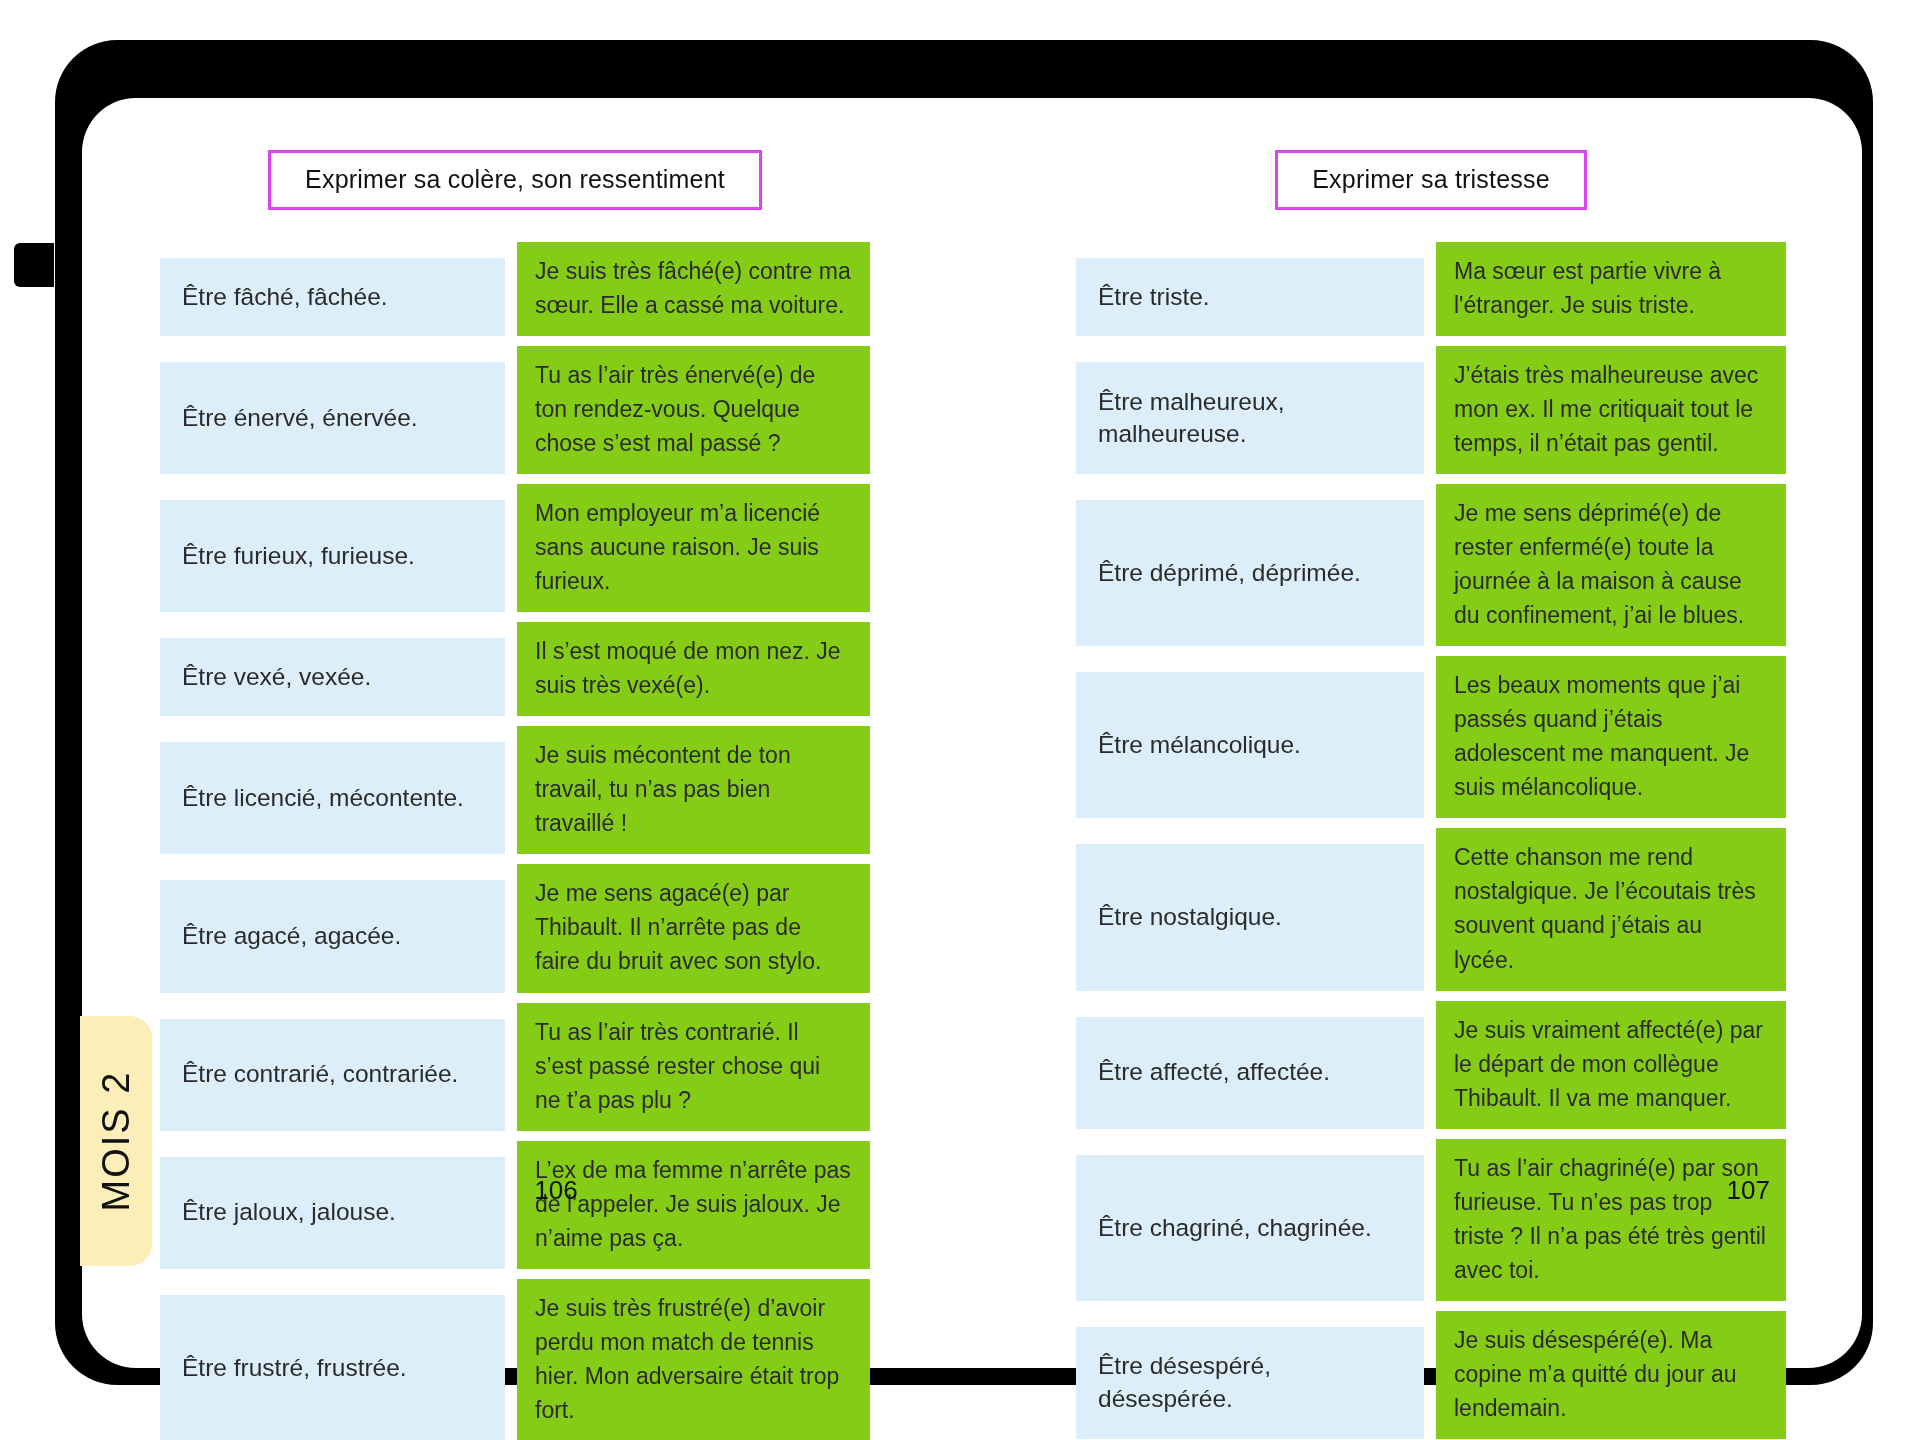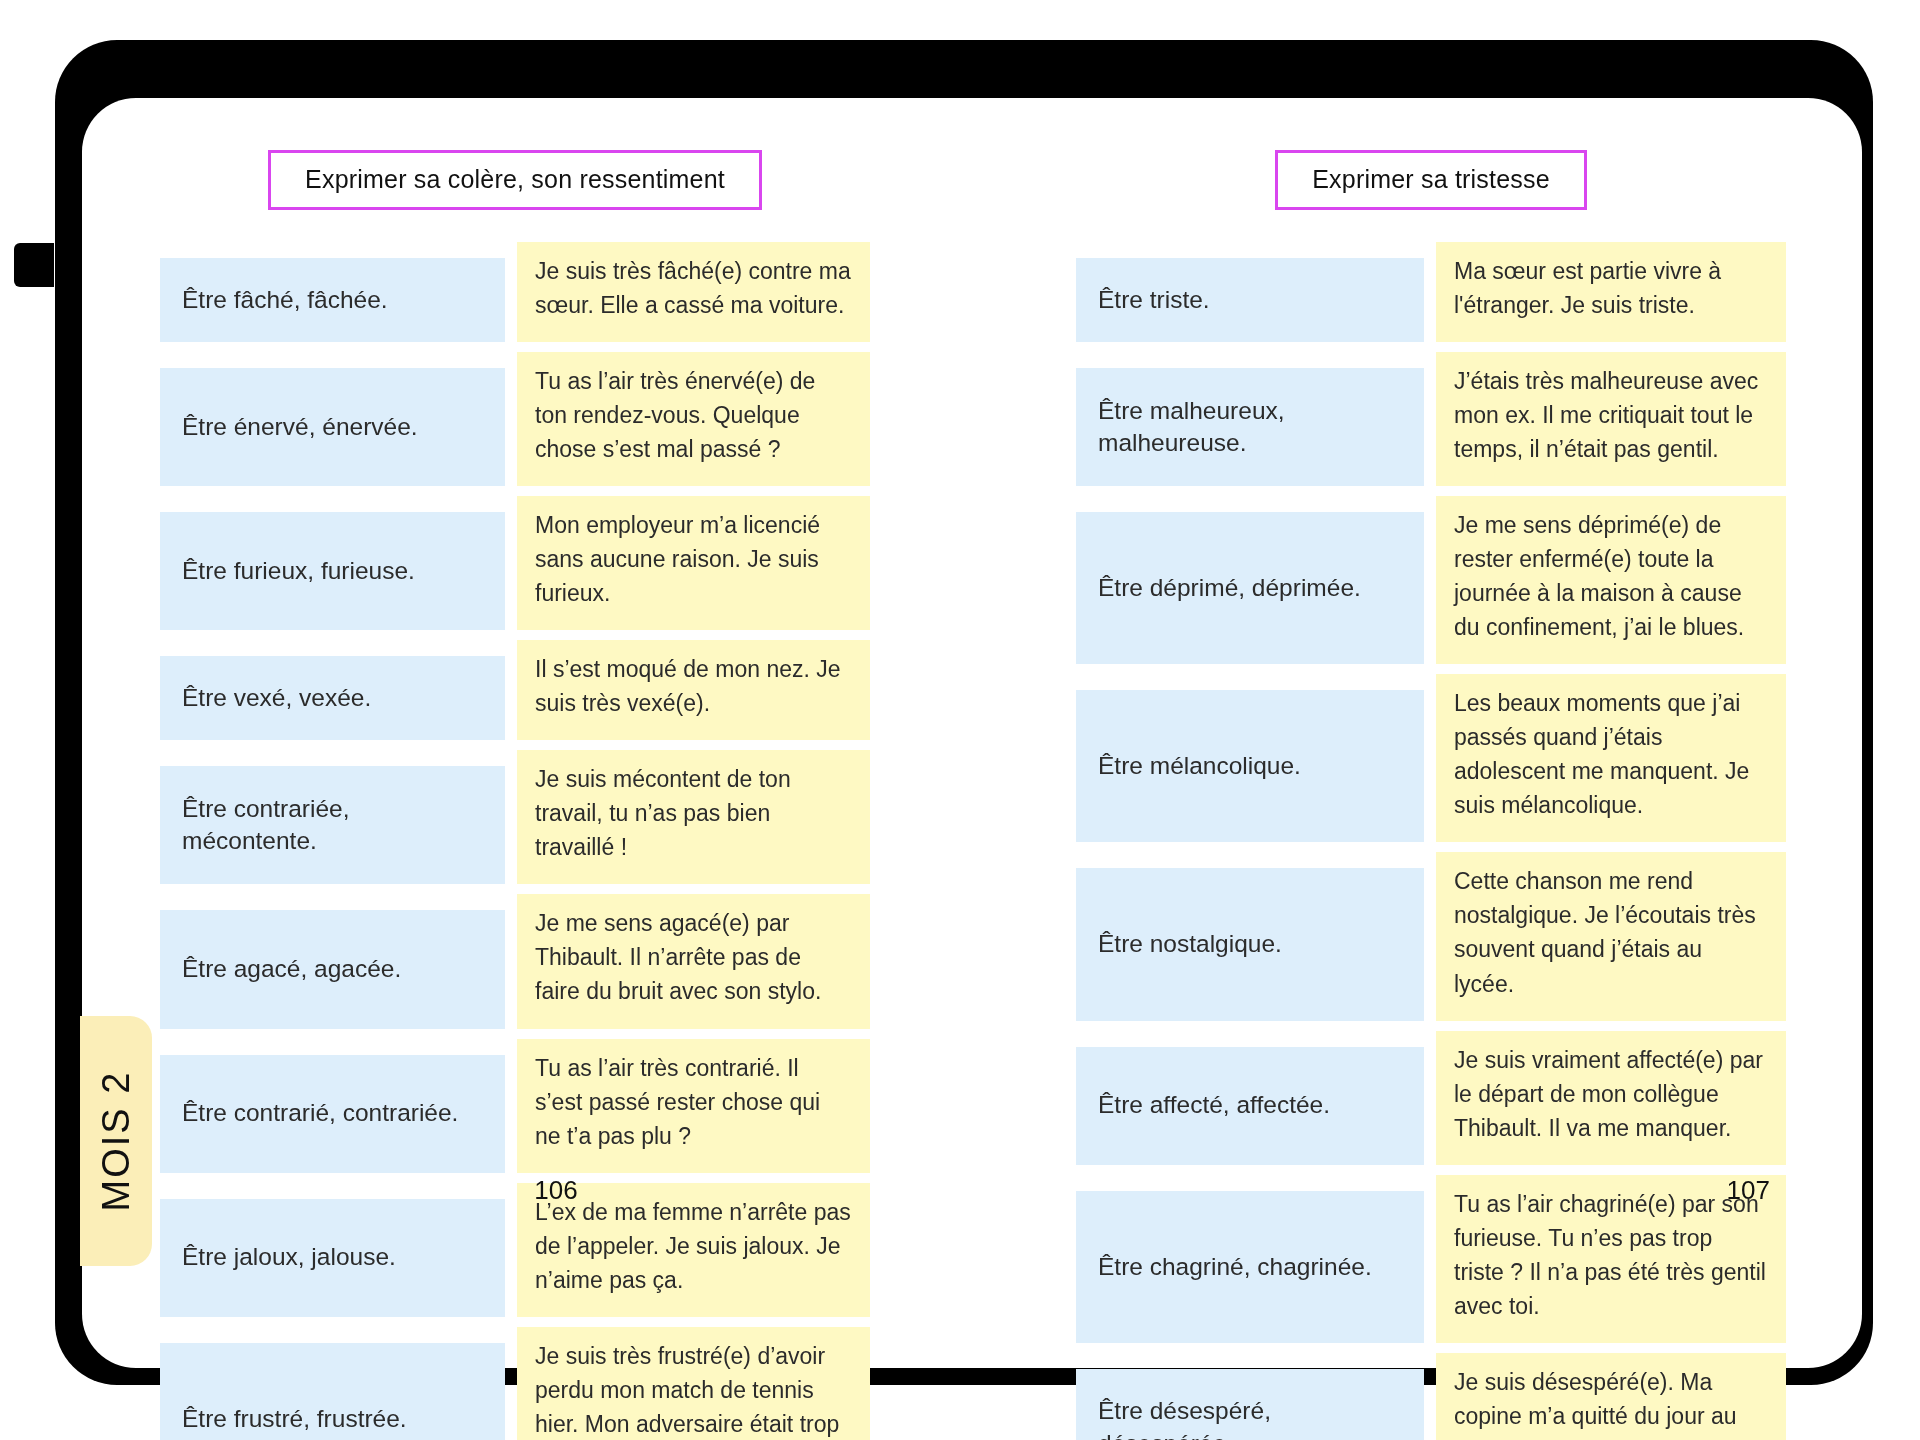--- a/index.html
+++ b/index.html
@@ -84,23 +84,23 @@
     flex:0 0 345px;
     display:flex;align-items:center;
     padding:0 22px;
     box-sizing:border-box;
     font-size:24.5px;
     color:#2b2b2b;
     line-height:1.32;
     margin-top:16px;
   }
   .cell-example{
-    background:#fef9c3;
+    background:#84cc16;
     flex:1 1 auto;
-    padding:12px 18px 20px 18px;
+    padding:12px 18px 14px 18px;
     box-sizing:border-box;
     font-size:23px;
     color:#2b2b2b;
     line-height:1.48;
   }
   
   .page-right .cell-term{width:348px;flex:0 0 348px;}
 
   .page-number{
     position:absolute;
@@ -141,21 +141,21 @@
         </div>
         <div class="row">
           <div class="cell-term">Être furieux, furieuse.</div>
           <div class="cell-example">Mon employeur m’a licencié sans aucune raison. Je suis furieux.</div>
         </div>
         <div class="row">
           <div class="cell-term">Être vexé, vexée.</div>
           <div class="cell-example">Il s’est moqué de mon nez. Je suis très vexé(e).</div>
         </div>
         <div class="row">
-          <div class="cell-term">Être contrariée, mécontente.</div>
+          <div class="cell-term">Être licencié, mécontente.</div>
           <div class="cell-example">Je suis mécontent de ton travail, tu n’as pas bien travaillé !</div>
         </div>
         <div class="row">
           <div class="cell-term">Être agacé, agacée.</div>
           <div class="cell-example">Je me sens agacé(e) par Thibault. Il n’arrête pas de faire du bruit avec son stylo.</div>
         </div>
         <div class="row">
           <div class="cell-term">Être contrarié, contrariée.</div>
           <div class="cell-example">Tu as l’air très contrarié. Il s’est passé rester chose qui ne t’a pas plu ?</div>
         </div>

